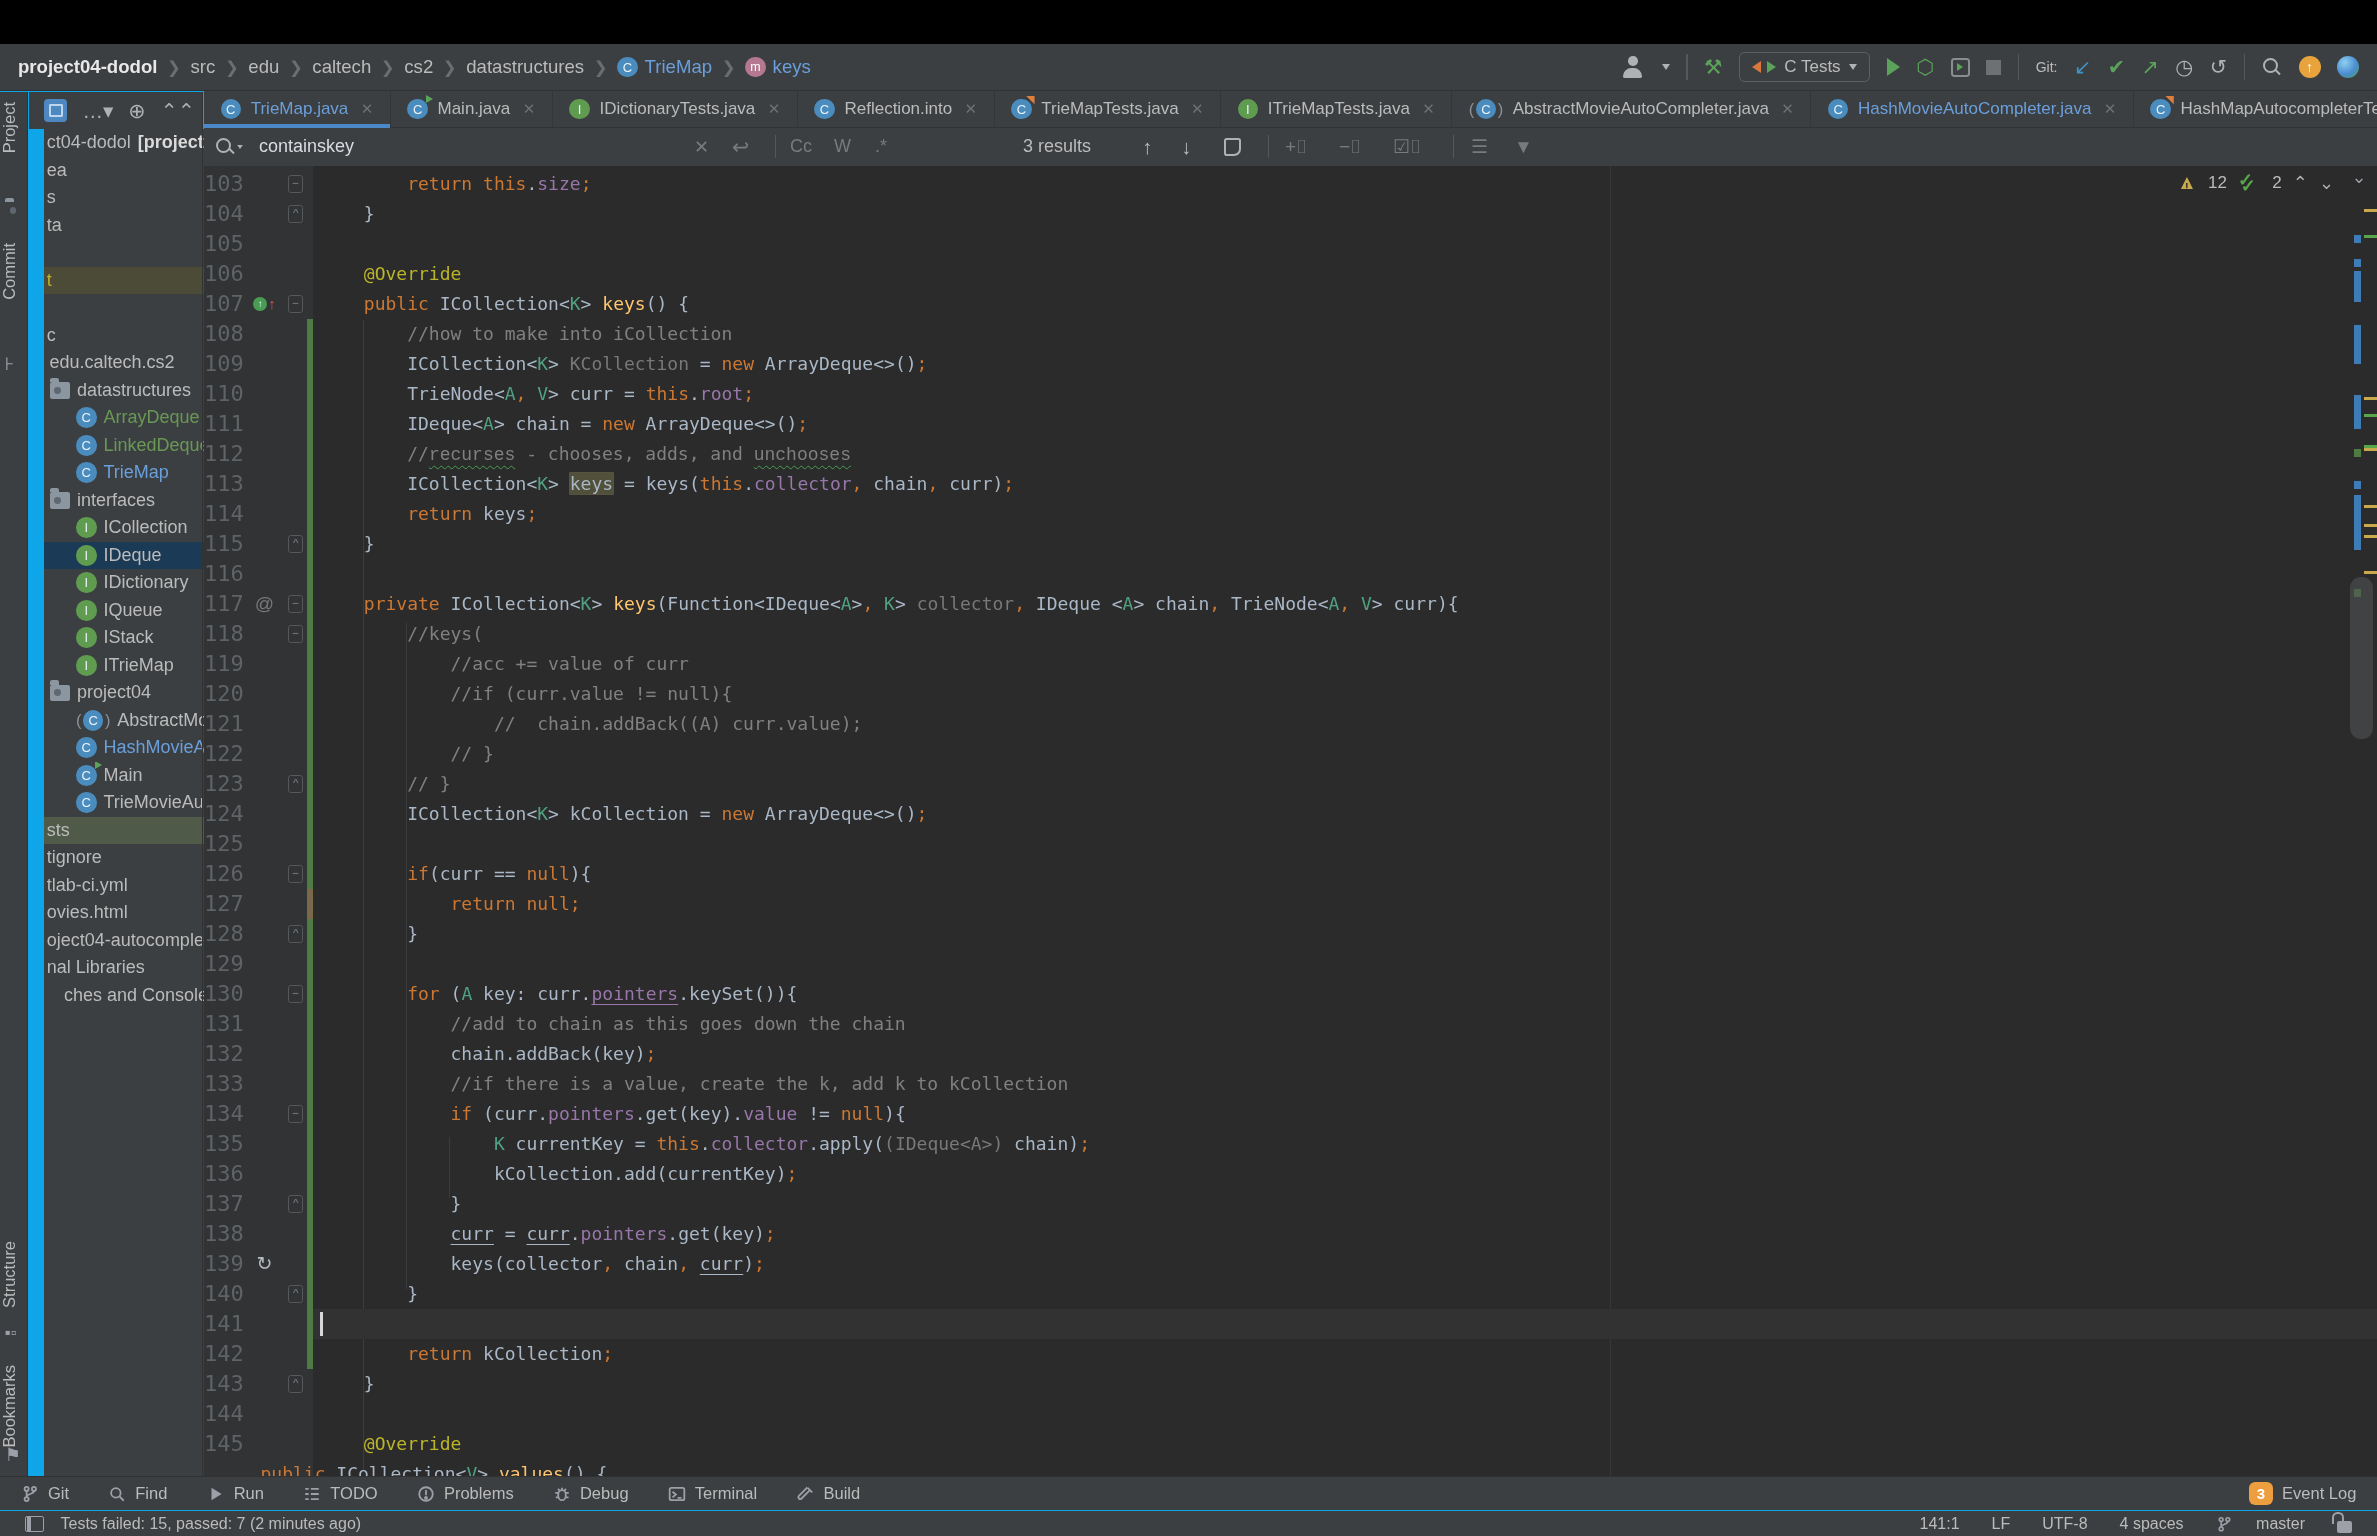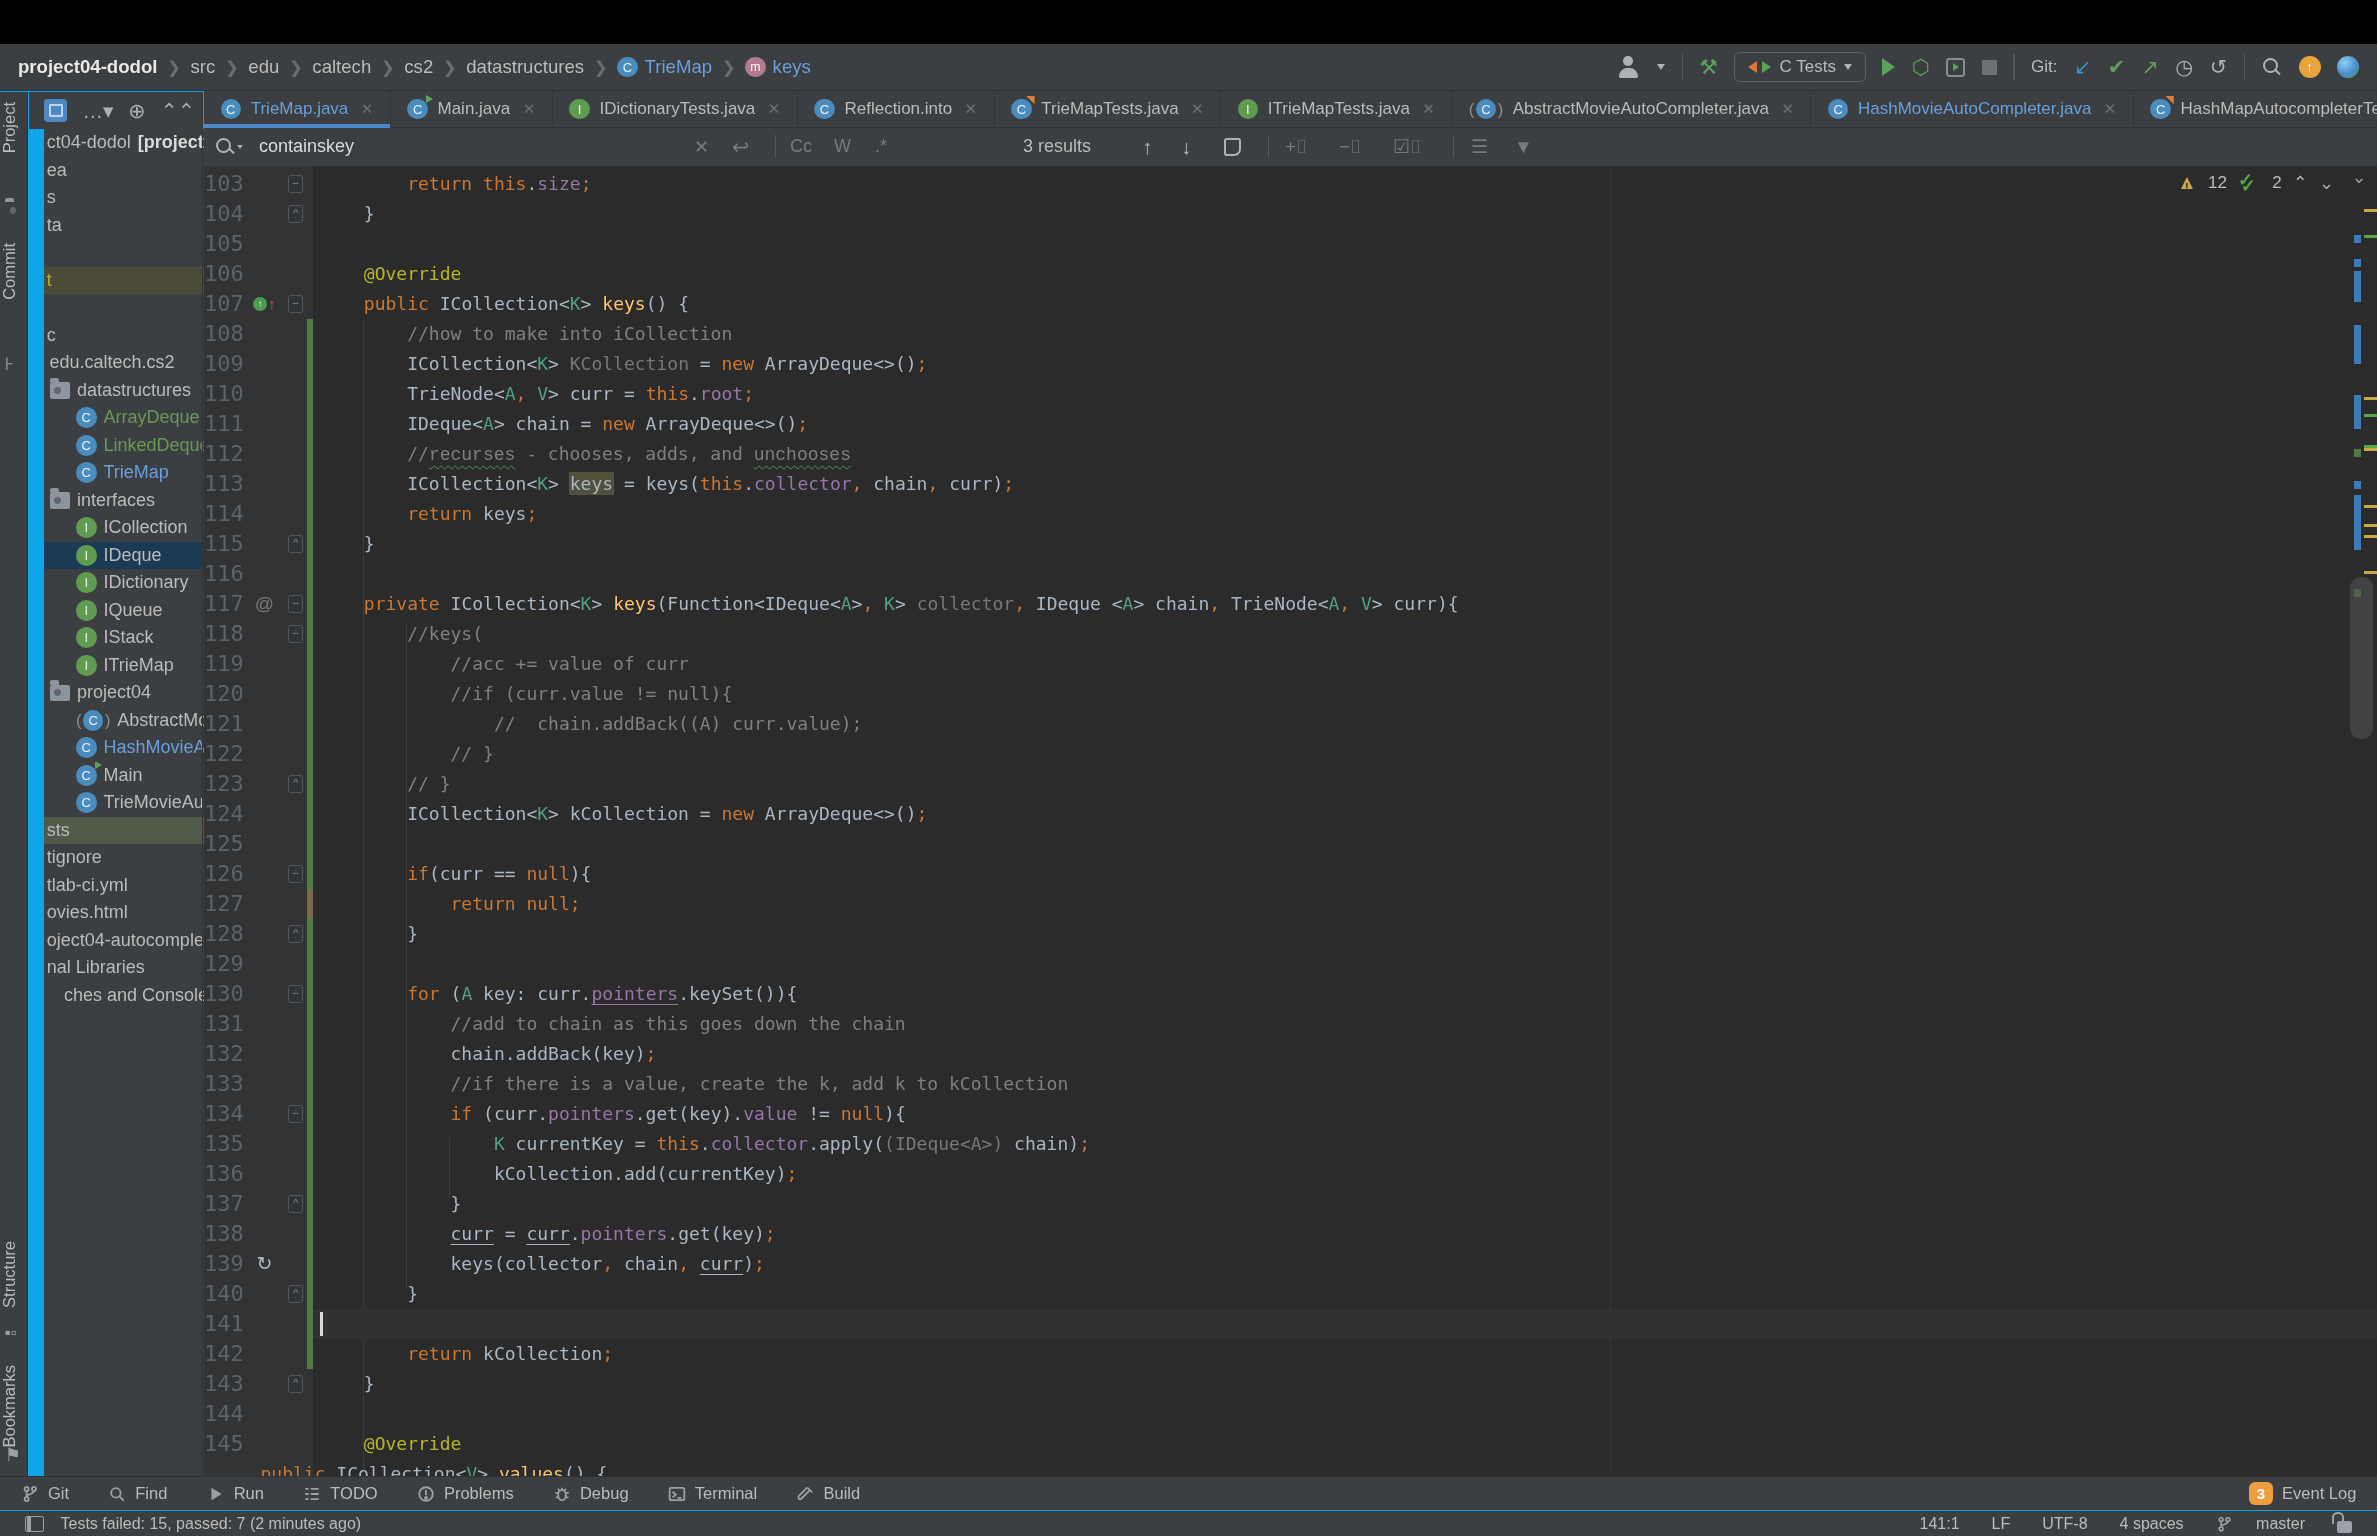--- a/index.html
+++ b/index.html
@@ -26,21 +26,21 @@
   .play-tri { width:0;height:0;border-top:9px solid transparent;border-bottom:9px solid transparent;border-left:13.8px solid #5BA35A; }
   .stop-sq { width:15px; height:15px; background:#6E7173; }
   .orange-circ { width:22px;height:22px;border-radius:50%;background:#E8A33D;color:#fff;font-size:13.8px;font-weight:bold;display:flex;align-items:center;justify-content:center; }
   .sphere { width:22px;height:22px;border-radius:50%;background:radial-gradient(circle at 35% 30%, #8ED0F0, #4A8CD0 55%, #4AA160); }
   .user-ico { position:relative; width:23.4px; height:22px; }
   .user-ico:before { content:""; position:absolute; left:6.2px; top:0; width:9.6px; height:9.6px; border-radius:50%; background:#AFB1B3; }
   .user-ico:after { content:""; position:absolute; left:1.4px; bottom:0; width:19px; height:9.6px; border-radius:8.3px 8.3px 1.4px 1.4px; background:#AFB1B3; }
   .mini-caret { width:0;height:0;border-left:4.8px solid transparent;border-right:4.8px solid transparent;border-top:6.2px solid #AFB1B3; }
   .cover-ico { width:19px;height:19px;border:2.1px solid #8A8D8F;border-radius:3.4px;display:flex;align-items:center;justify-content:center; }
   .cover-ico i { width:0;height:0;border-top:4.8px solid transparent;border-bottom:4.8px solid transparent;border-left:6.9px solid #5BA35A; }
-  .lbl { color:#BBBBBB; font-size:17px; }
+  .lbl { color:#BBBBBB; font-size:14px; }
 
   
   #leftstrip { position:absolute; left:0; top:92px; width:27.5px; height:1384px; background:#3C3F41; border-right:1.4px solid #323232; }
   .vlabel { position:absolute; left:0; width:27.5px; color:#BBBBBB; font-size:16.5px; writing-mode:vertical-rl; transform:rotate(180deg); text-align:center; }
   .strip-ico { position:absolute; left:4.8px; color:#9DA0A8; }
 
   
   #panel-header { position:absolute; left:29px; top:92px; width:173px; height:37px; background:#3C3F41; display:flex; align-items:center; gap:15px; padding-left:15px; overflow:hidden; }
   .ph-blue-sq { width:23.4px; height:23.4px; border-radius:4.1px; background:#4E88C0; position:relative; flex:none; }
   .ph-blue-sq:after { content:""; position:absolute; inset:4.8px; border:2.1px solid #BDD6EE; border-radius:1.4px; }

